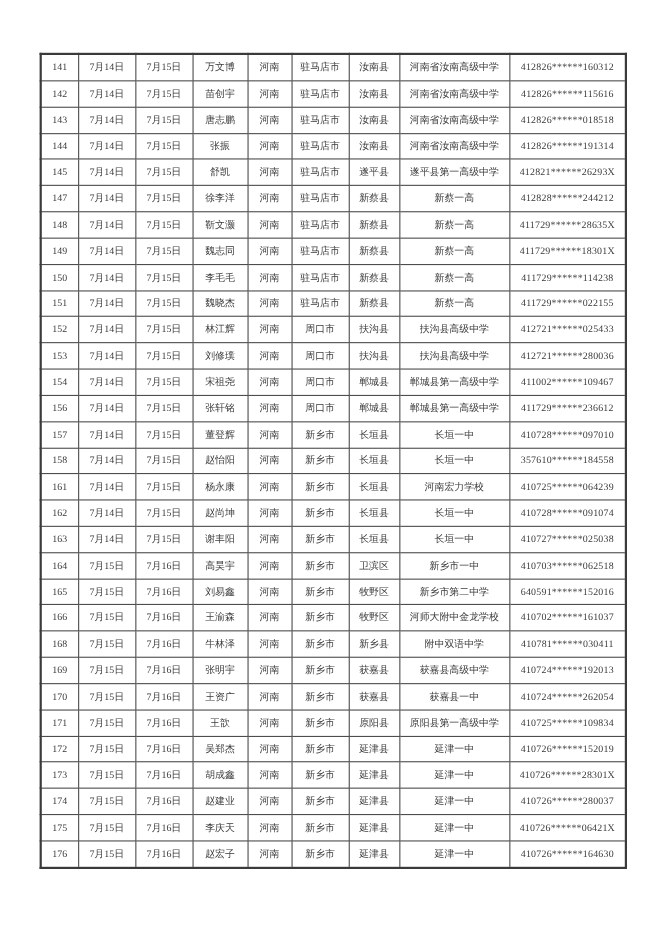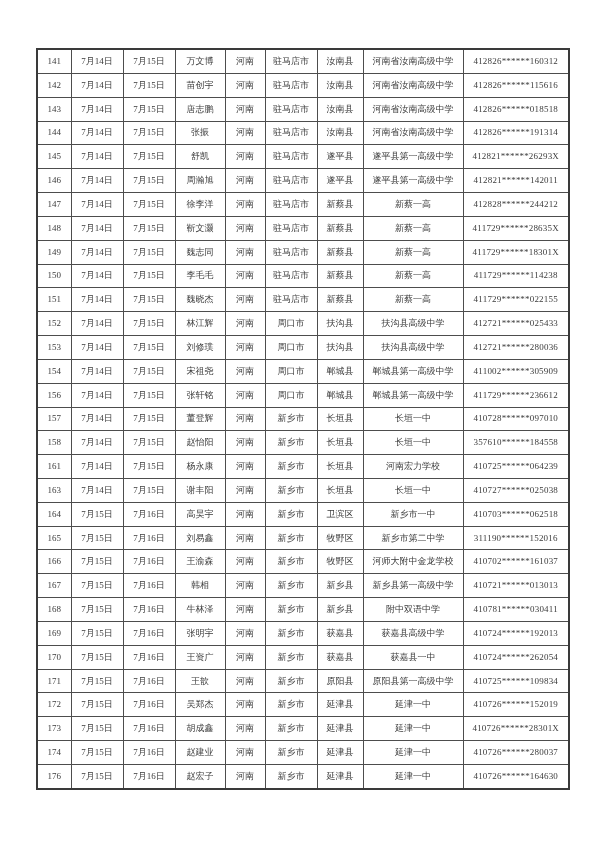--- a/index.html
+++ b/index.html
@@ -121,31 +121,20 @@
           <td class="cell-date1">7月14日</td>
           <td class="cell-date2">7月15日</td>
           <td class="cell-name">舒凯</td>
           <td class="cell-province">河南</td>
           <td class="cell-city">驻马店市</td>
           <td class="cell-county">遂平县</td>
           <td class="cell-school">遂平县第一高级中学</td>
           <td class="cell-id">412821******26293X</td>
         </tr>
         <tr>
-          <td class="cell-no">146</td>
-          <td class="cell-date1">7月14日</td>
-          <td class="cell-date2">7月15日</td>
-          <td class="cell-name">周瀚旭</td>
-          <td class="cell-province">河南</td>
-          <td class="cell-city">驻马店市</td>
-          <td class="cell-county">遂平县</td>
-          <td class="cell-school">遂平县第一高级中学</td>
-          <td class="cell-id">412821******142011</td>
-        </tr>
-        <tr>
           <td class="cell-no">147</td>
           <td class="cell-date1">7月14日</td>
           <td class="cell-date2">7月15日</td>
           <td class="cell-name">徐李洋</td>
           <td class="cell-province">河南</td>
           <td class="cell-city">驻马店市</td>
           <td class="cell-county">新蔡县</td>
           <td class="cell-school">新蔡一高</td>
           <td class="cell-id">412828******244212</td>
         </tr>
@@ -217,21 +206,21 @@
         </tr>
         <tr>
           <td class="cell-no">154</td>
           <td class="cell-date1">7月14日</td>
           <td class="cell-date2">7月15日</td>
           <td class="cell-name">宋祖尧</td>
           <td class="cell-province">河南</td>
           <td class="cell-city">周口市</td>
           <td class="cell-county">郸城县</td>
           <td class="cell-school">郸城县第一高级中学</td>
-          <td class="cell-id">411002******305909</td>
+          <td class="cell-id">411002******109467</td>
         </tr>
         <tr>
           <td class="cell-no">156</td>
           <td class="cell-date1">7月14日</td>
           <td class="cell-date2">7月15日</td>
           <td class="cell-name">张轩铭</td>
           <td class="cell-province">河南</td>
           <td class="cell-city">周口市</td>
           <td class="cell-county">郸城县</td>
           <td class="cell-school">郸城县第一高级中学</td>
@@ -264,20 +253,31 @@
           <td class="cell-date1">7月14日</td>
           <td class="cell-date2">7月15日</td>
           <td class="cell-name">杨永康</td>
           <td class="cell-province">河南</td>
           <td class="cell-city">新乡市</td>
           <td class="cell-county">长垣县</td>
           <td class="cell-school">河南宏力学校</td>
           <td class="cell-id">410725******064239</td>
         </tr>
         <tr>
+          <td class="cell-no">162</td>
+          <td class="cell-date1">7月14日</td>
+          <td class="cell-date2">7月15日</td>
+          <td class="cell-name">赵尚坤</td>
+          <td class="cell-province">河南</td>
+          <td class="cell-city">新乡市</td>
+          <td class="cell-county">长垣县</td>
+          <td class="cell-school">长垣一中</td>
+          <td class="cell-id">410728******091074</td>
+        </tr>
+        <tr>
           <td class="cell-no">163</td>
           <td class="cell-date1">7月14日</td>
           <td class="cell-date2">7月15日</td>
           <td class="cell-name">谢丰阳</td>
           <td class="cell-province">河南</td>
           <td class="cell-city">新乡市</td>
           <td class="cell-county">长垣县</td>
           <td class="cell-school">长垣一中</td>
           <td class="cell-id">410727******025038</td>
         </tr>
@@ -294,45 +294,34 @@
         </tr>
         <tr>
           <td class="cell-no">165</td>
           <td class="cell-date1">7月15日</td>
           <td class="cell-date2">7月16日</td>
           <td class="cell-name">刘易鑫</td>
           <td class="cell-province">河南</td>
           <td class="cell-city">新乡市</td>
           <td class="cell-county">牧野区</td>
           <td class="cell-school">新乡市第二中学</td>
-          <td class="cell-id">311190******152016</td>
+          <td class="cell-id">640591******152016</td>
         </tr>
         <tr>
           <td class="cell-no">166</td>
           <td class="cell-date1">7月15日</td>
           <td class="cell-date2">7月16日</td>
           <td class="cell-name">王渝森</td>
           <td class="cell-province">河南</td>
           <td class="cell-city">新乡市</td>
           <td class="cell-county">牧野区</td>
           <td class="cell-school">河师大附中金龙学校</td>
           <td class="cell-id">410702******161037</td>
         </tr>
         <tr>
-          <td class="cell-no">167</td>
-          <td class="cell-date1">7月15日</td>
-          <td class="cell-date2">7月16日</td>
-          <td class="cell-name">韩相</td>
-          <td class="cell-province">河南</td>
-          <td class="cell-city">新乡市</td>
-          <td class="cell-county">新乡县</td>
-          <td class="cell-school">新乡县第一高级中学</td>
-          <td class="cell-id">410721******013013</td>
-        </tr>
-        <tr>
           <td class="cell-no">168</td>
           <td class="cell-date1">7月15日</td>
           <td class="cell-date2">7月16日</td>
           <td class="cell-name">牛林泽</td>
           <td class="cell-province">河南</td>
           <td class="cell-city">新乡市</td>
           <td class="cell-county">新乡县</td>
           <td class="cell-school">附中双语中学</td>
           <td class="cell-id">410781******030411</td>
         </tr>
@@ -394,20 +383,31 @@
         <tr>
           <td class="cell-no">174</td>
           <td class="cell-date1">7月15日</td>
           <td class="cell-date2">7月16日</td>
           <td class="cell-name">赵建业</td>
           <td class="cell-province">河南</td>
           <td class="cell-city">新乡市</td>
           <td class="cell-county">延津县</td>
           <td class="cell-school">延津一中</td>
           <td class="cell-id">410726******280037</td>
+        </tr>
+        <tr>
+          <td class="cell-no">175</td>
+          <td class="cell-date1">7月15日</td>
+          <td class="cell-date2">7月16日</td>
+          <td class="cell-name">李庆天</td>
+          <td class="cell-province">河南</td>
+          <td class="cell-city">新乡市</td>
+          <td class="cell-county">延津县</td>
+          <td class="cell-school">延津一中</td>
+          <td class="cell-id">410726******06421X</td>
         </tr>
         <tr>
           <td class="cell-no">176</td>
           <td class="cell-date1">7月15日</td>
           <td class="cell-date2">7月16日</td>
           <td class="cell-name">赵宏子</td>
           <td class="cell-province">河南</td>
           <td class="cell-city">新乡市</td>
           <td class="cell-county">延津县</td>
           <td class="cell-school">延津一中</td>

